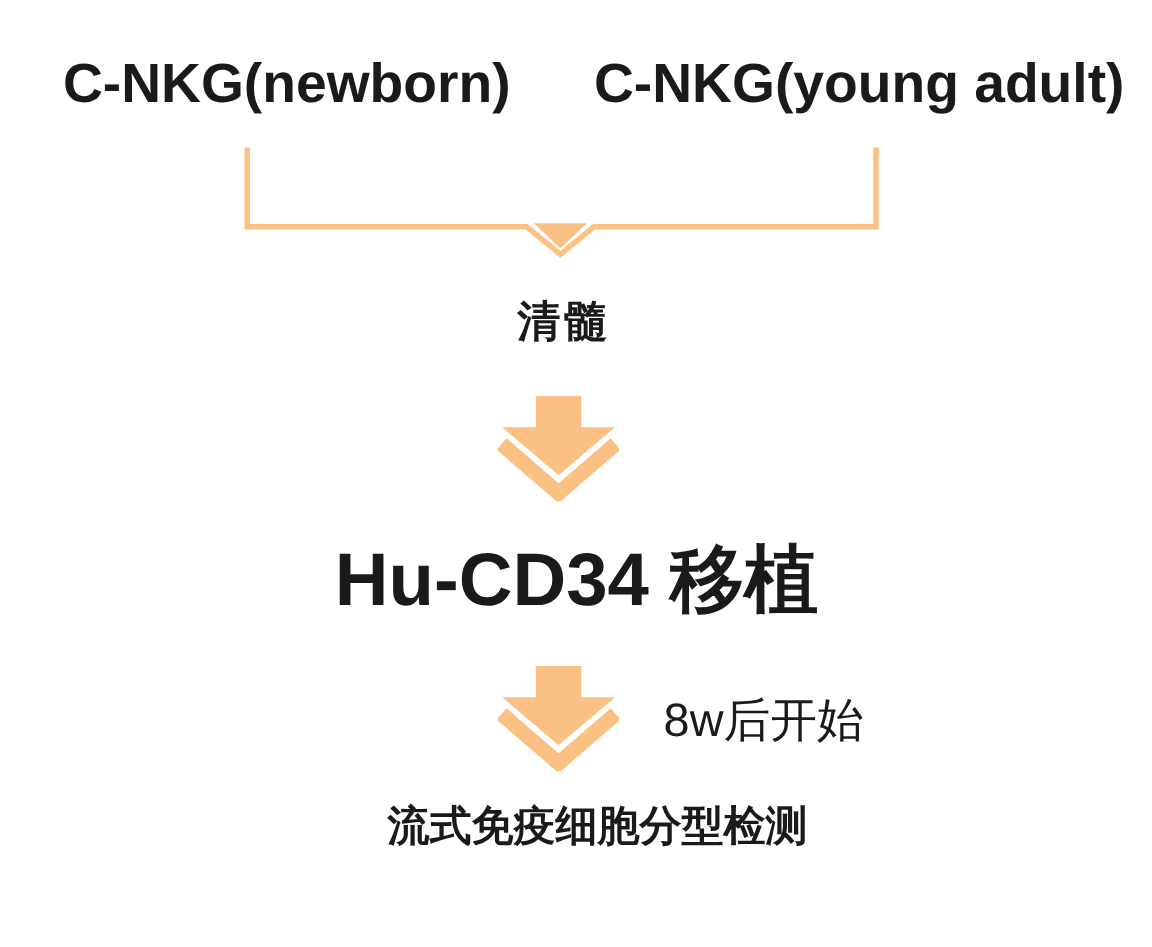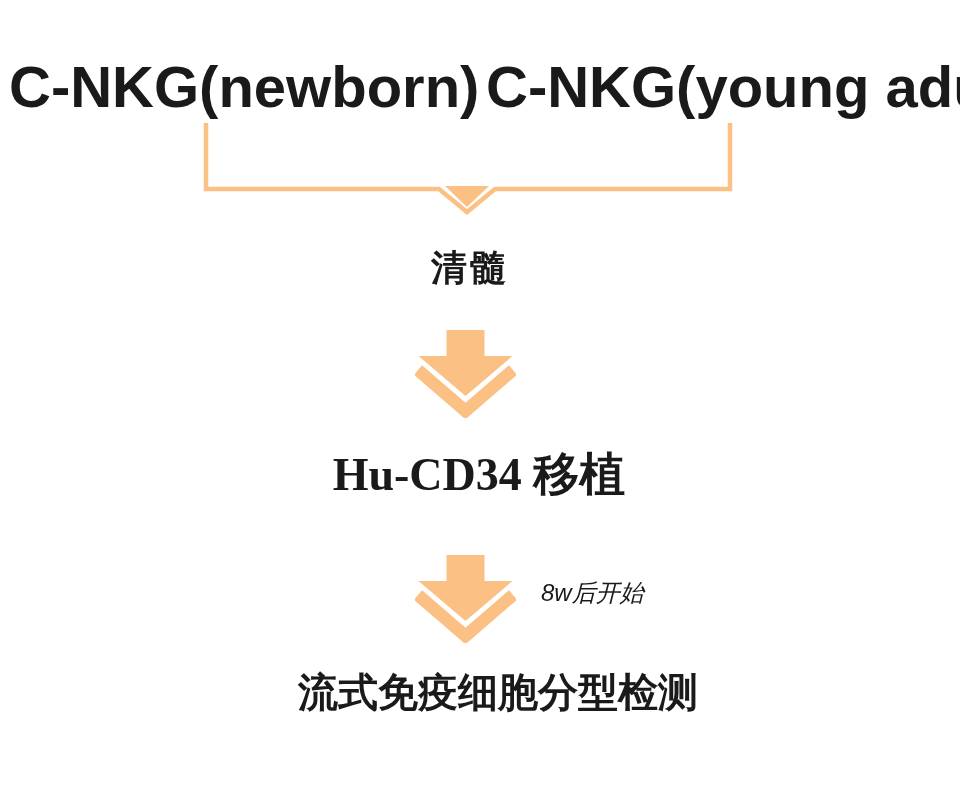--- a/index.html
+++ b/index.html
@@ -13,46 +13,45 @@
     position:relative;
     width:960px;
     height:789px;
     background:var(--background);
     overflow:hidden;
     font-family:"Liberation Sans","DejaVu Sans",sans-serif;
     color:var(--text);
   }
   .abs{position:absolute;}
   .title{
-    top:58px;
+    top:46px;
     width:460px;
-    font-size:58px;
+    font-size:46px;
     font-weight:600;
     text-align:center;
     white-space:nowrap;
     line-height:1.0;
   }
   .title-left{left:9px;}
   .title-right{left:486px;}
   .step{
     text-align:center;
     white-space:nowrap;
     font-weight:600;
     line-height:1.1;
   }
   .step-1{left:320px;top:248px;width:300px;font-size:36px;letter-spacing:3px;}
-  .step-2{left:279px;top:450px;width:400px;font-size:46px;font-family:Liberation Serif, serif;}
-  .step-3{left:248px;top:670px;width:500px;font-size:40px;text-align:center;}
+  .step-2{left:279px;top:450px;width:400px;font-size:62px;}
+  .step-3{left:248px;top:670px;width:500px;font-size:35px;text-align:center;}
   .note{
-    left:541px;top:580px;
-    font-size:24px;
+    left:553px;top:580px;
+    font-size:39px;
     font-weight:400;
     white-space:nowrap;
     line-height:1.1;
-    font-style:italic;
   }
   svg{display:block;}
   .bracket{left:202px;top:121px;}
   .arrow1{left:415px;top:330px;}
   .arrow2{left:415px;top:555px;}
 </style>
 </head>
 <body>
 
 <div class="stage">

